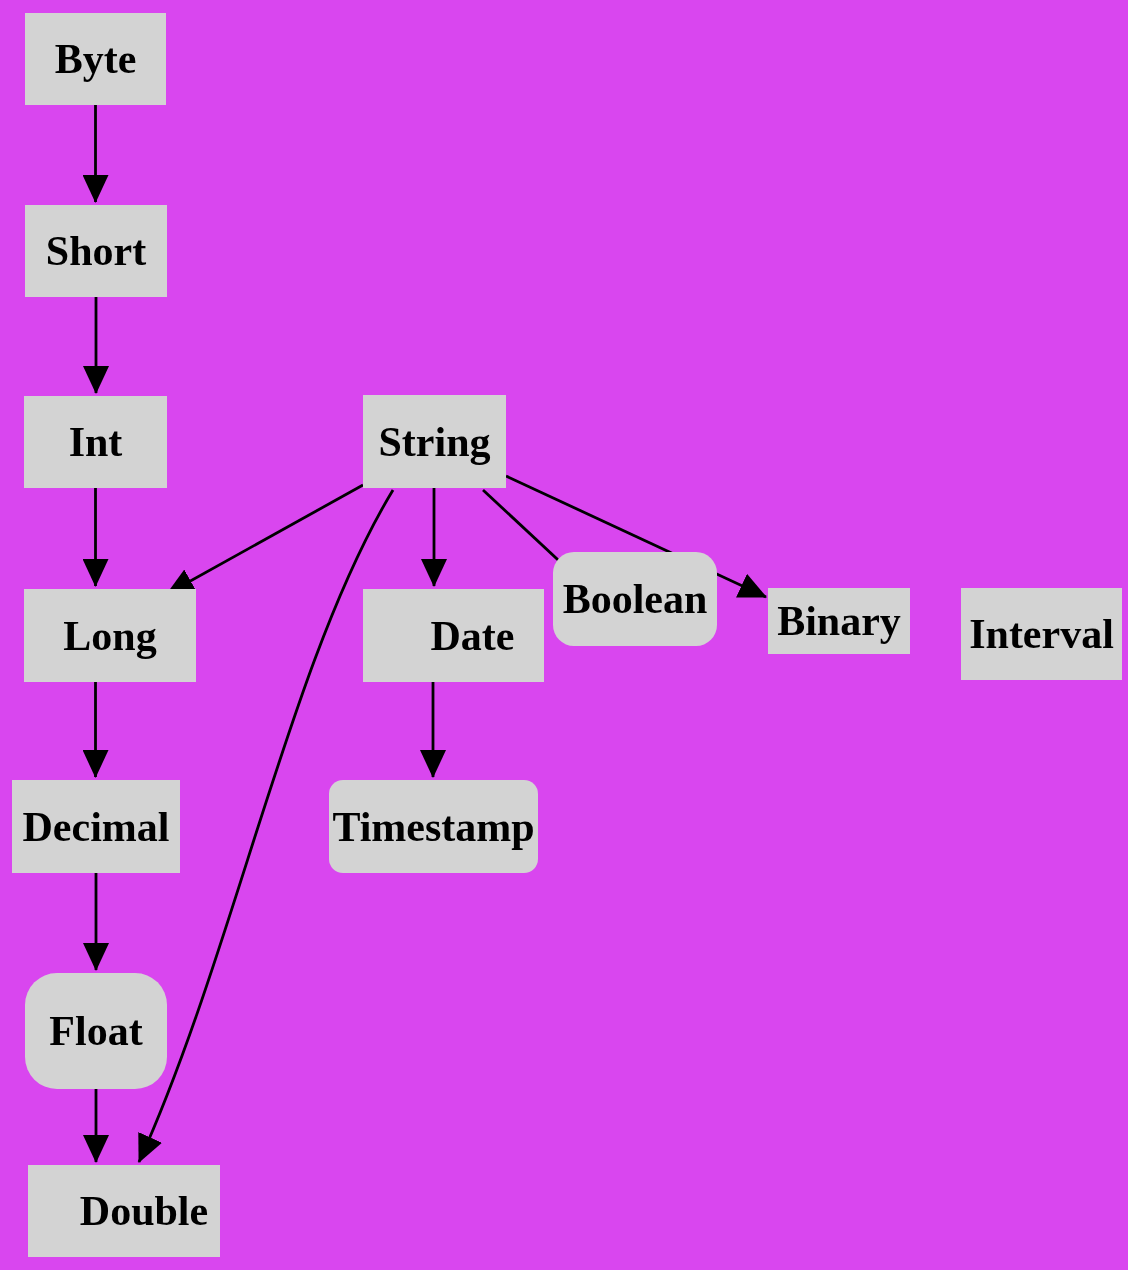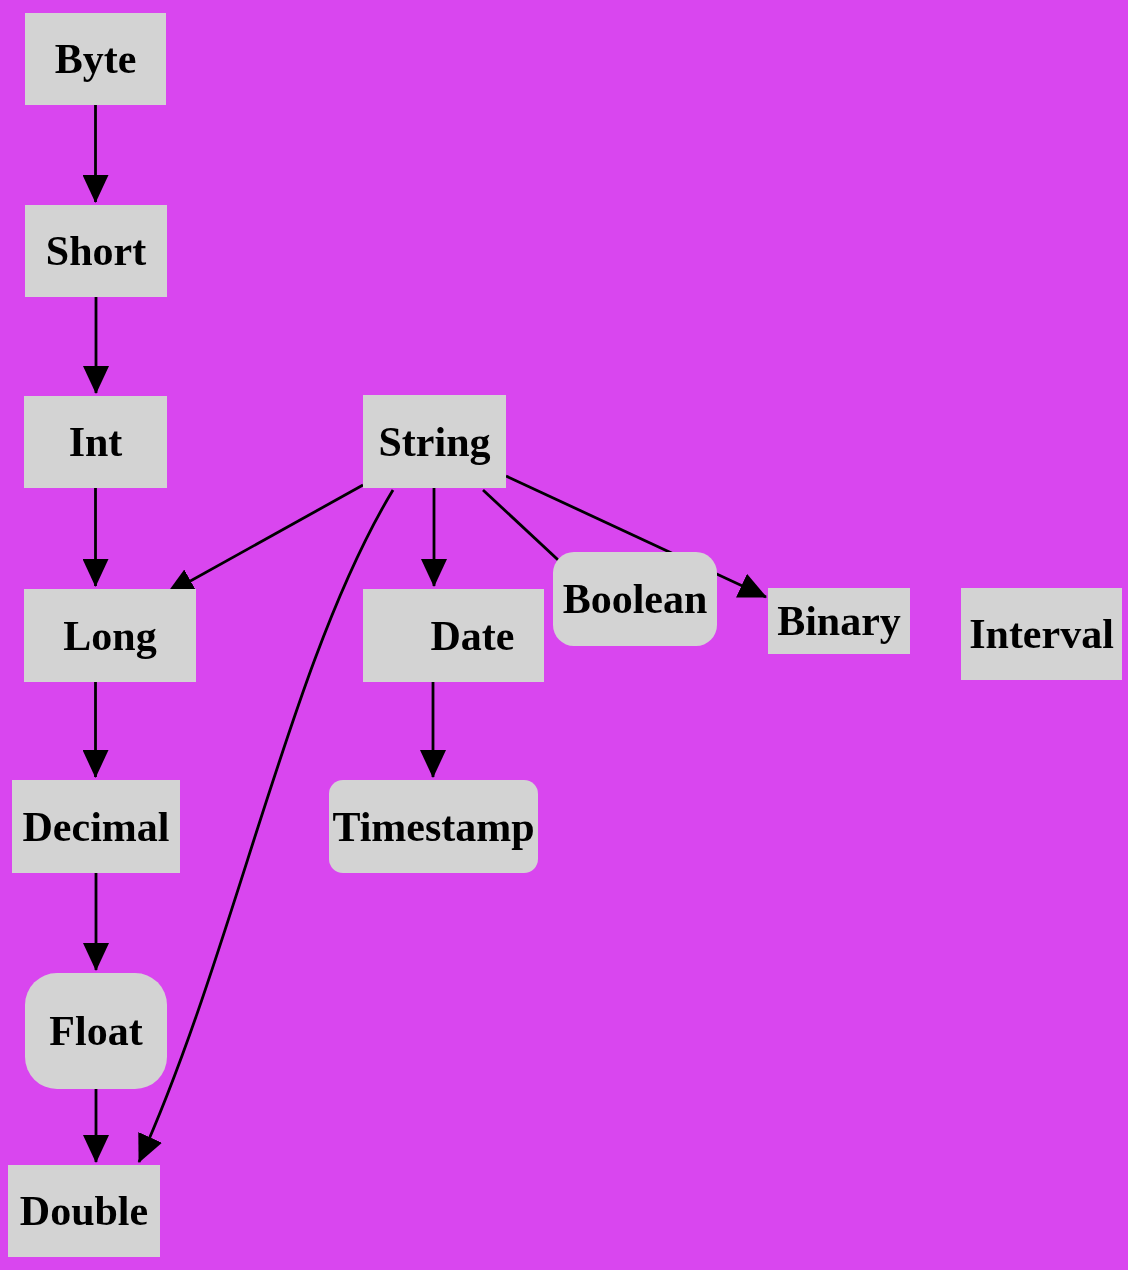--- a/index.html
+++ b/index.html
@@ -70,15 +70,15 @@
   <div class="node" style="left:24px;  top:396px;  width:143px; height:92px;">Int</div>
   <div class="node" style="left:363px; top:395px;  width:143px; height:93px;">String</div>
   <div class="node" style="left:24px;  top:589px;  width:172px; height:93px;">Long</div>
   <div class="node" style="left:363px; top:589px;  width:143px; height:93px;padding-left:38px;">Date</div>
   <div class="node" style="left:553px; top:552px;  width:164px; height:94px;border-radius:21px;">Boolean</div>
   <div class="node" style="left:768px; top:588px;  width:142px; height:66px;">Binary</div>
   <div class="node" style="left:961px; top:588px;  width:161px; height:92px;">Interval</div>
   <div class="node" style="left:12px;  top:780px;  width:168px; height:93px;">Decimal</div>
   <div class="node" style="left:329px; top:780px;  width:209px; height:93px;border-radius:14px;">Timestamp</div>
   <div class="node" style="left:25px;  top:973px;  width:142px; height:116px;border-radius:32px;">Float</div>
-  <div class="node" style="left:8px;  top:1165px; width:152px; height:92px;">Double</div>
+  <div class="node" style="left:28px;  top:1165px; width:152px; height:92px;padding-left:40px;">Double</div>
 
 </div>
 
 </body></html>

